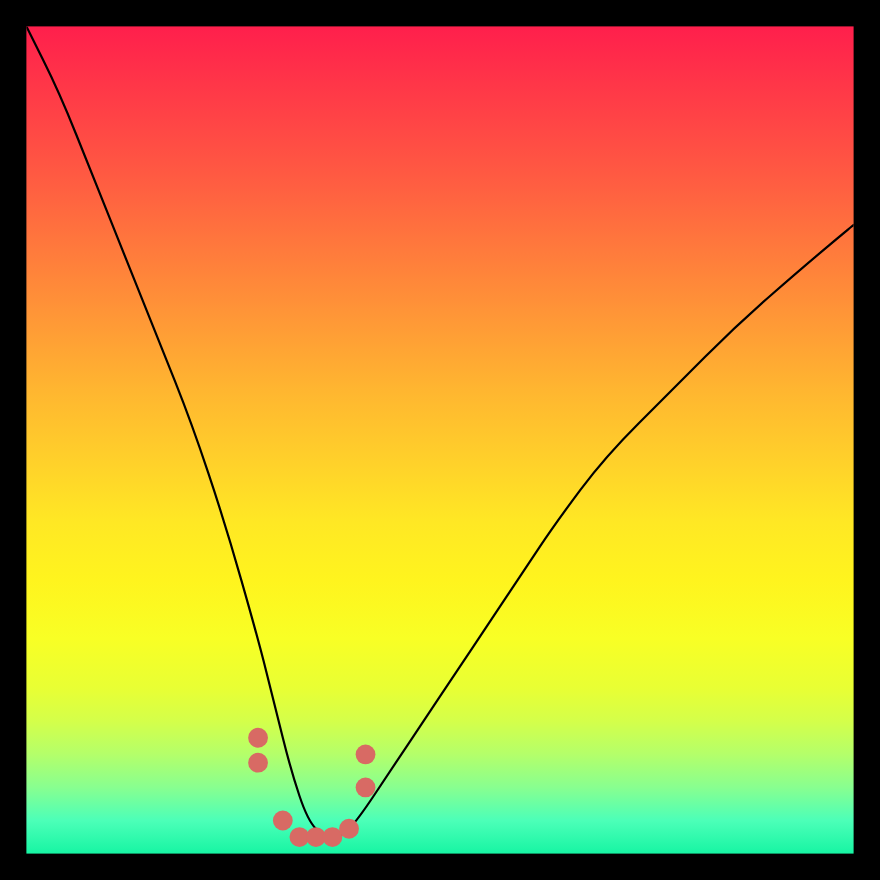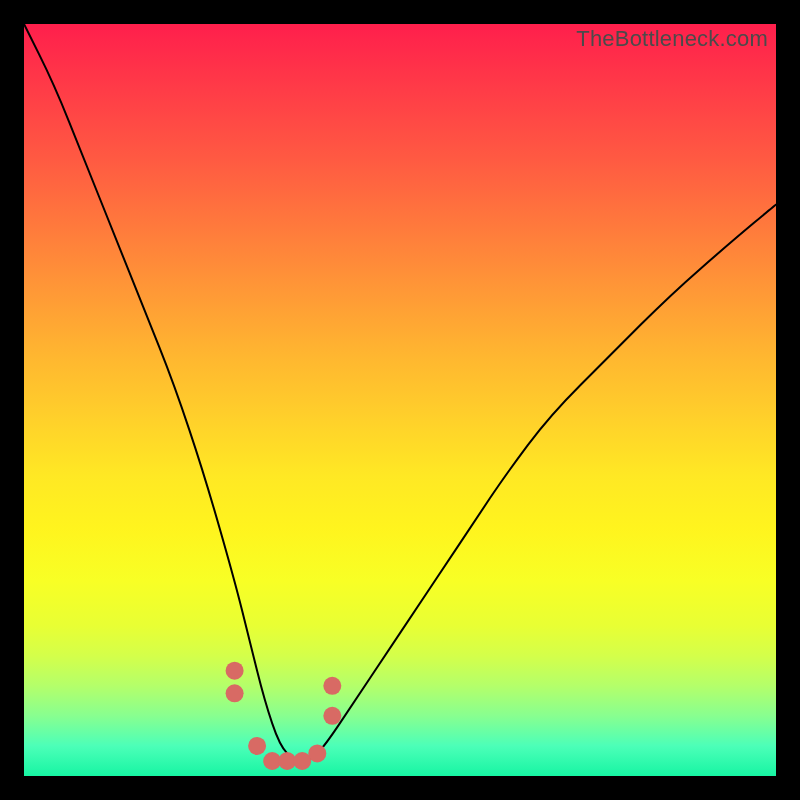--- a/index.html
+++ b/index.html
@@ -91,16 +91,15 @@
           <circle cx="233.1" cy="721.9" r="9" class="dot"></circle>
           <circle cx="248.2" cy="737.0" r="9" class="dot"></circle>
           <circle cx="263.2" cy="737.0" r="9" class="dot"></circle>
           <circle cx="278.2" cy="737.0" r="9" class="dot"></circle>
           <circle cx="293.3" cy="729.4" r="9" class="dot"></circle>
           <circle cx="308.3" cy="691.8" r="9" class="dot"></circle>
           <circle cx="308.3" cy="661.8" r="9" class="dot"></circle>
         </g>
     </svg>
 
-    <div class="watermark">TheBottleneck.com</div>
   </div>
 
 </div>
 
 </body></html>

